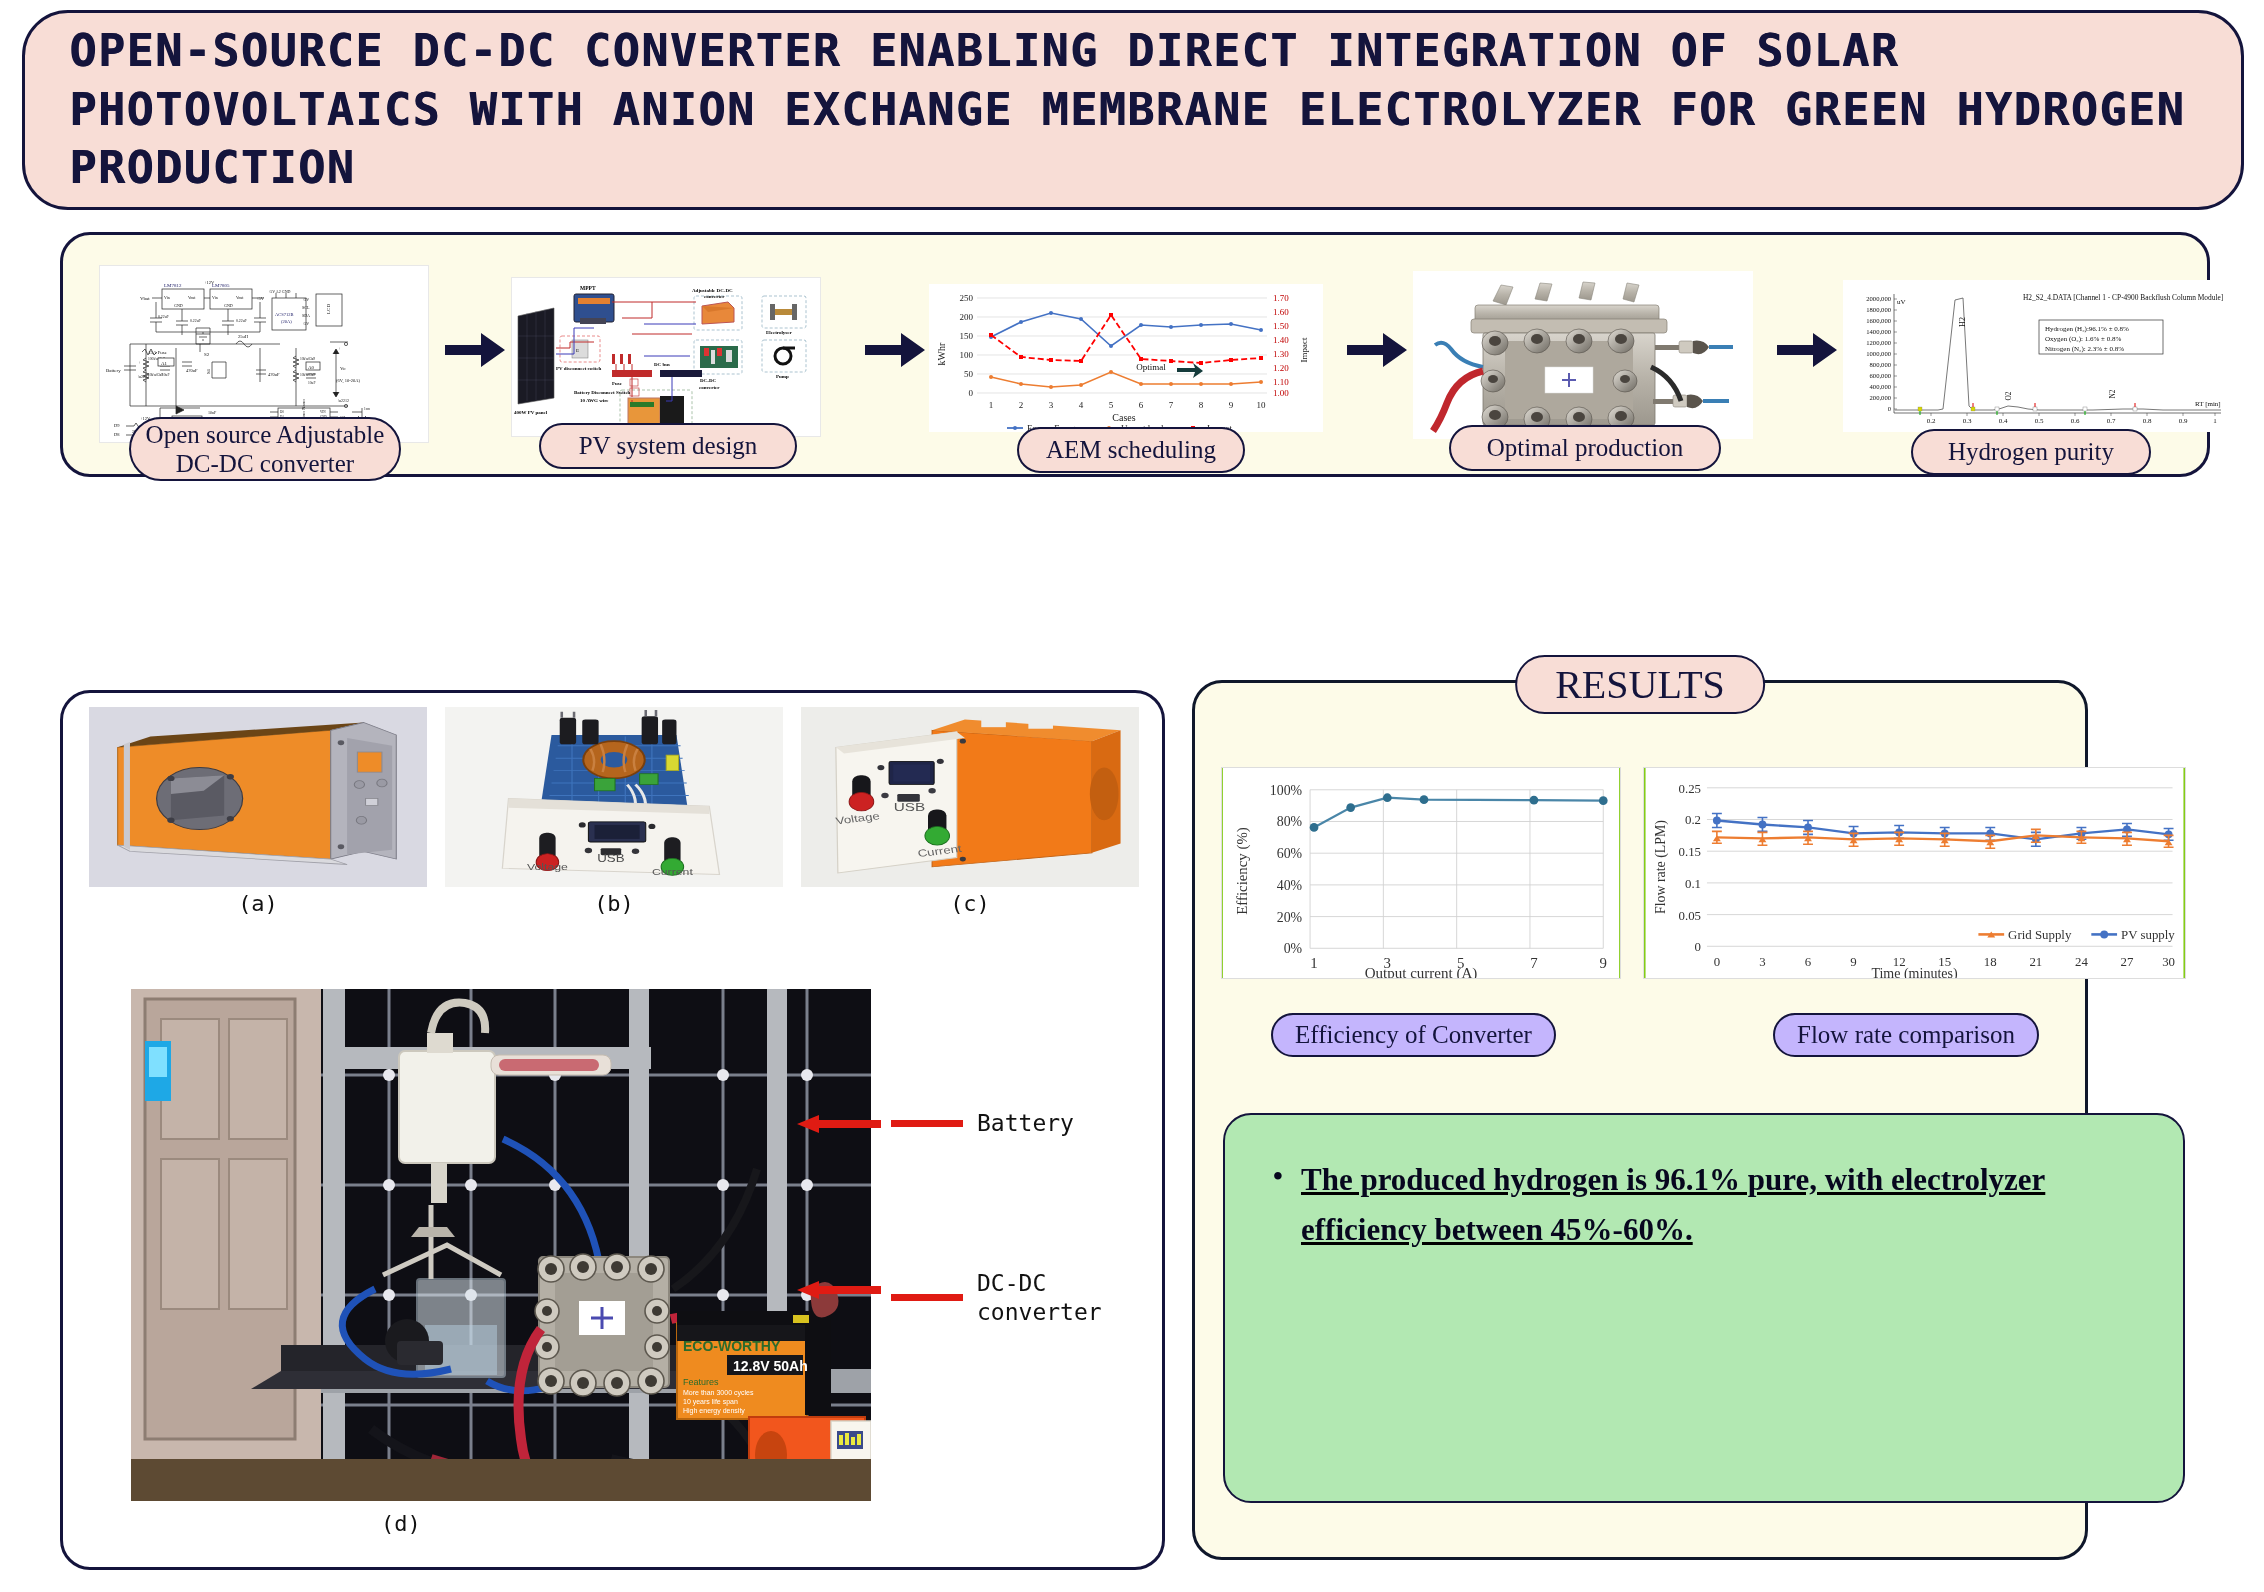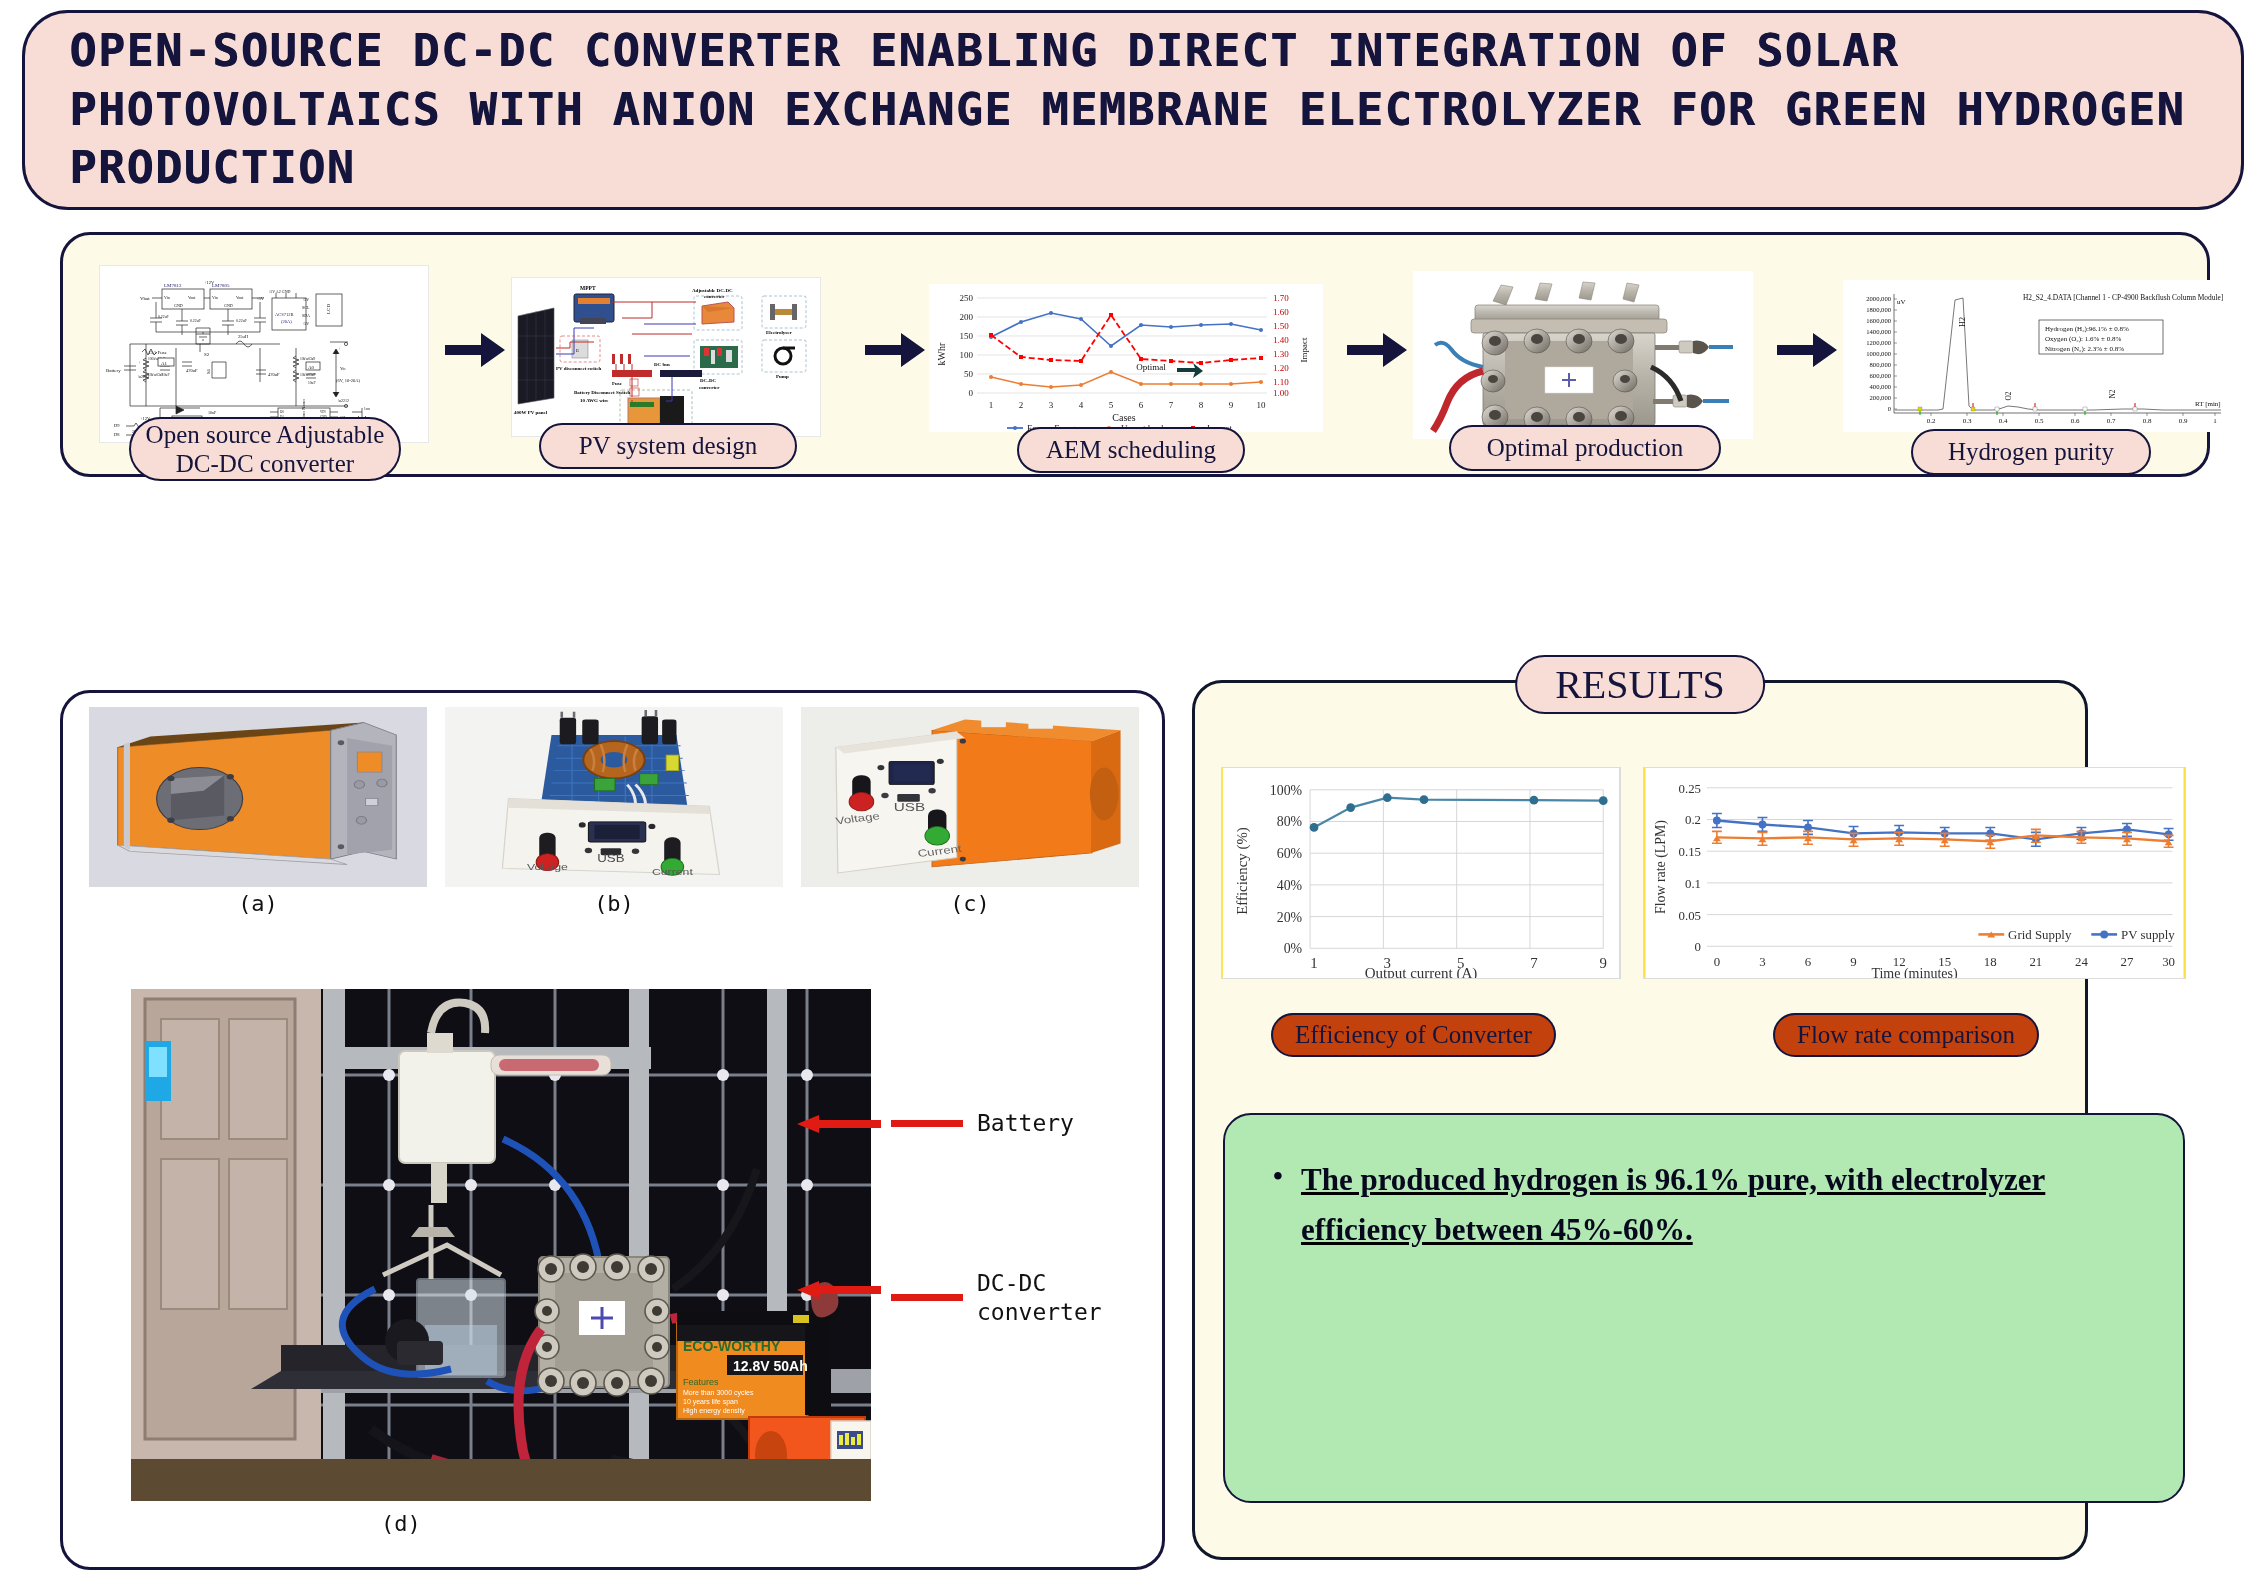--- a/index.html
+++ b/index.html
@@ -68,23 +68,23 @@
   .results-panel {
     position: absolute; left: 1192px; top: 680px; width: 896px; height: 880px;
     background: #fdfbe8; border: 3px solid #0f172a; border-radius: 30px;
   }
   .results-badge {
     position: absolute; left: 50%; transform: translateX(-50%); top: -28px;
     background: #f8ddd6; border: 2.5px solid #14143c; border-radius: 40px;
     font-size: 40px; color:#14143c; padding: 4px 38px;
   }
   .res-charts { position:absolute; left: 26px; top: 84px; width: 965px; height: 230px; display:flex; gap: 22px;}
-  .res-chart-box { background:#fde047; border:1px solid #ddd; position:relative; overflow:hidden; }
+  .res-chart-box { background:#84cc16; border:1px solid #ddd; position:relative; overflow:hidden; }
   .res-badge {
-    position:absolute; background:#c2410c; border:2.5px solid #14143c; border-radius:40px;
+    position:absolute; background:#c4b5fd; border:2.5px solid #14143c; border-radius:40px;
     color:#14143c; font-size: 25px; padding: 6px 22px; white-space: nowrap;
   }
   .concl-box {
     position:absolute; left: 28px; top: 430px; width: 962px; height: 390px;
     background: #b2e8b2; border: 2.5px solid #14143c; border-radius: 28px;
     padding: 40px 36px 0 46px;
   }
   .concl-list { list-style: none; text-decoration: underline; }
   .concl-list li { position: relative; padding-left: 30px; margin-bottom: 26px;
     font-family: "Liberation Serif", serif; font-weight: bold; font-size: 31px;

